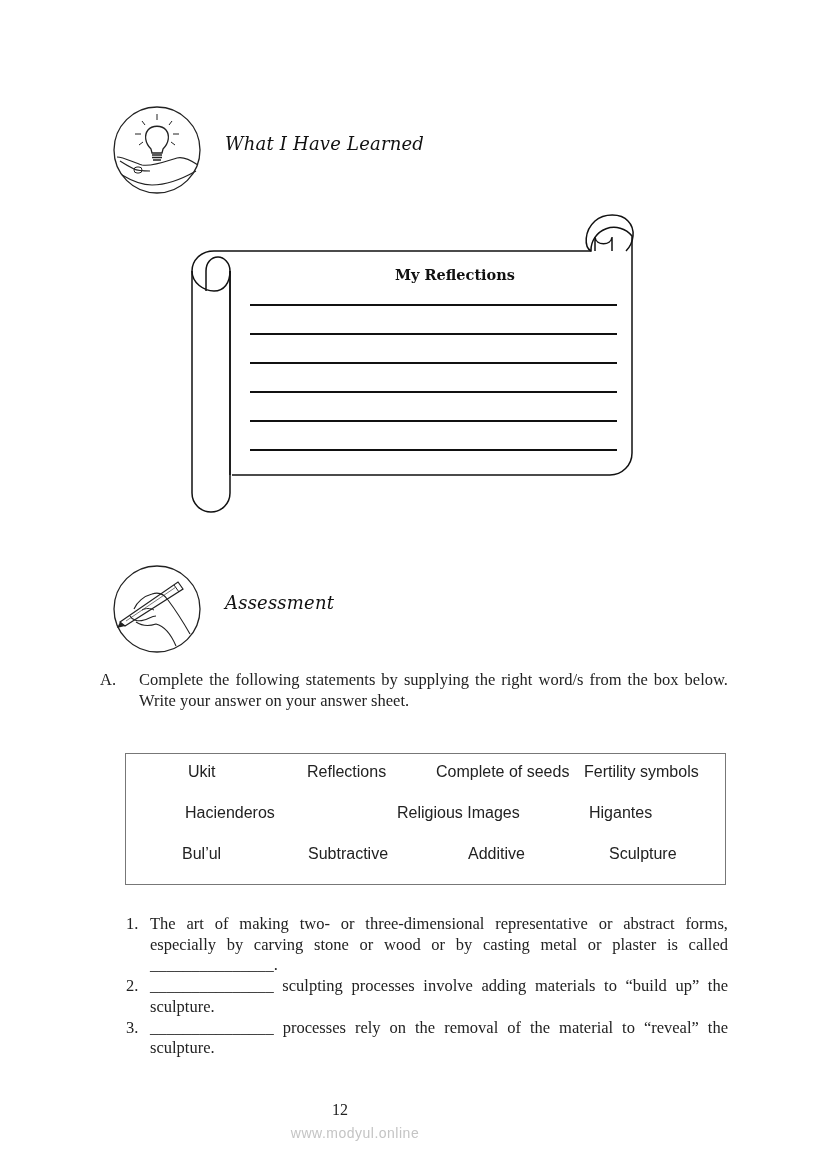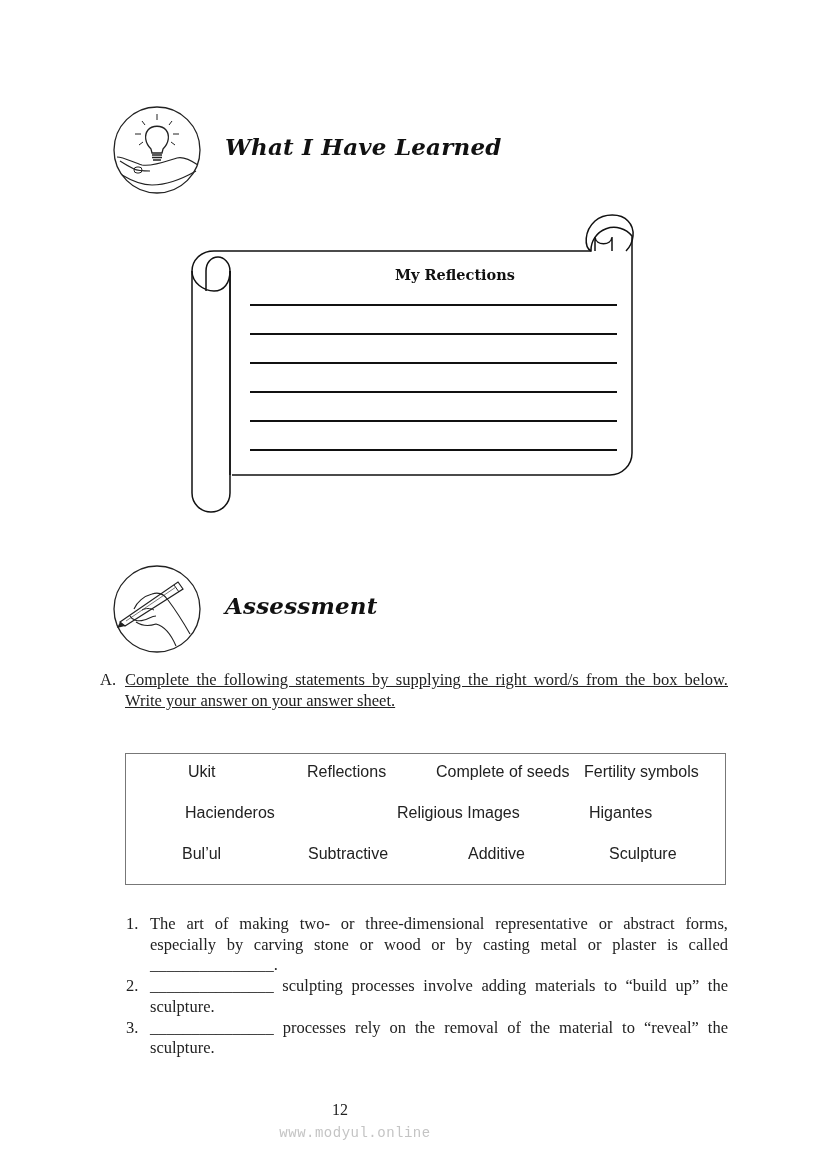--- a/index.html
+++ b/index.html
@@ -1,31 +1,31 @@
 <!DOCTYPE html>
 <html><head>
 <meta charset="utf-8">
 <style>
   html, body { margin: 0; padding: 0; background: #ffffff; }
   body { width: 826px; height: 1169px; position: relative; overflow: hidden; font-family: "DejaVu Serif", serif; color: #111; }
   .section-icon { position: absolute; width: 90px; height: 90px; }
-  .section-title { position: absolute; font-family: "DejaVu Serif", serif; font-weight: bold; font-style: italic; font-size: 23px; color: #111; letter-spacing: 0.2px; }
+  .section-title { position: absolute; font-family: "DejaVu Serif", serif; font-weight: normal; font-style: italic; font-size: 18px; color: #111; letter-spacing: 0.2px; }
   .scroll-svg { position: absolute; left: 186px; top: 207px; }
   .reflections-title { position: absolute; left: 310px; top: 266px; width: 205px; text-align: right; font-family: "DejaVu Serif", serif; font-weight: bold; font-size: 14.5px; color: #111; }
   .instructions { position: absolute; left: 100px; top: 669px; width: 628px; font-family: "Liberation Serif", serif; font-size: 16.5px; line-height: 21px; color: #222; }
   .instructions .label { position: absolute; left: 0; top: 0; }
-  .instructions .text { margin-left: 25px; text-align: justify; text-align-last: left; text-decoration: underline; }
+  .instructions .text { margin-left: 39px; text-align: justify; text-align-last: left; }
   .word-box { position: absolute; left: 125px; top: 753px; width: 601px; height: 132px; border: 1px solid #777; box-sizing: border-box; font-family: Liberation Sans, sans-serif; font-size: 16px; color: #222; }
   .word { position: absolute; white-space: nowrap; }
   .questions { position: absolute; left: 126px; top: 914px; width: 602px; font-family: "Liberation Serif", serif; font-size: 16.5px; line-height: 20.7px; color: #222; }
   .q { position: relative; padding-left: 24px; }
   .q .num { position: absolute; left: 0; top: 0; }
   .q .qtext { text-align: justify; }
   .page-number { position: absolute; left: 0; width: 680px; top: 1101px; text-align: center; font-family: "Liberation Serif", serif; font-size: 16px; color: #222; }
-  .watermark { position: absolute; left: 0; width: 710px; top: 1125px; text-align: center; font-family: Liberation Mono, monospace; font-size: 14px; color: #c4c4c4; letter-spacing: 0.5px; }
+  .watermark { position: absolute; left: 0; width: 710px; top: 1125px; text-align: center; font-family: Liberation Sans, sans-serif; font-size: 14px; color: #c4c4c4; letter-spacing: 0.5px; }
 </style>
 </head>
 <body>
 
 <div class="section-icon" style="left:112px; top:105px;">
   <svg width="90" height="90" viewBox="0 0 90 90">
     <circle cx="45" cy="45" r="43" fill="none" stroke="#222" stroke-width="1.3"></circle>
 
     <path d="M39 44 C33 38 32 30 36 25 C40 20 50 20 54 25 C58 30 57 38 51 44 L50 48 L40 48 Z" fill="none" stroke="#222" stroke-width="1.3"></path>
     <line x1="40" y1="50" x2="50" y2="50" stroke="#222" stroke-width="1.5"></line>

